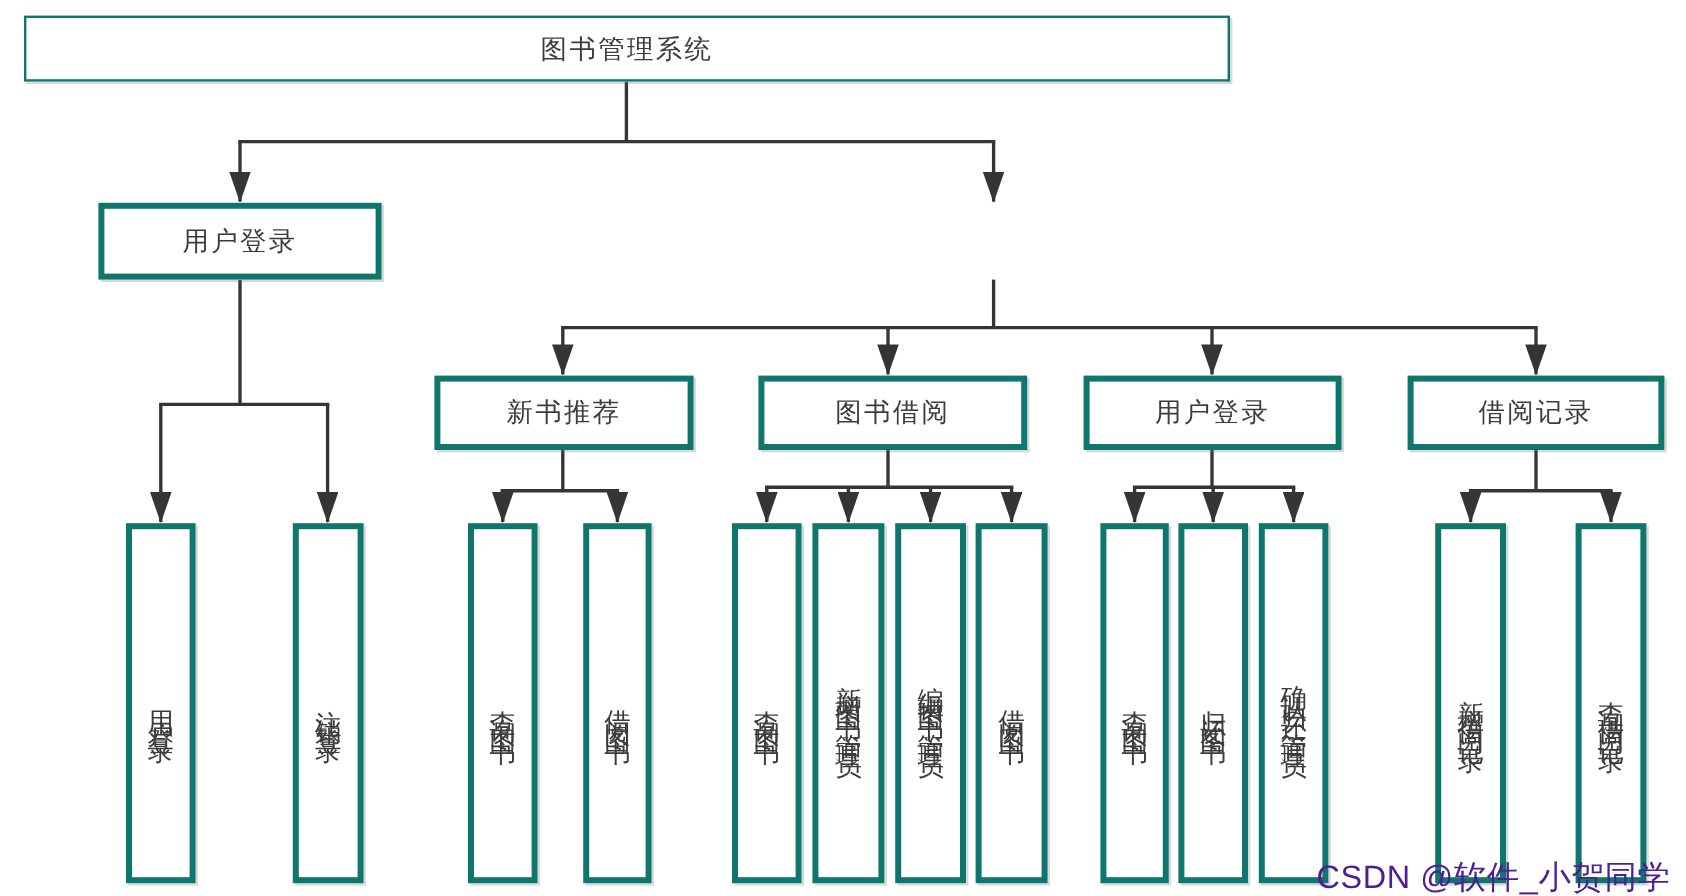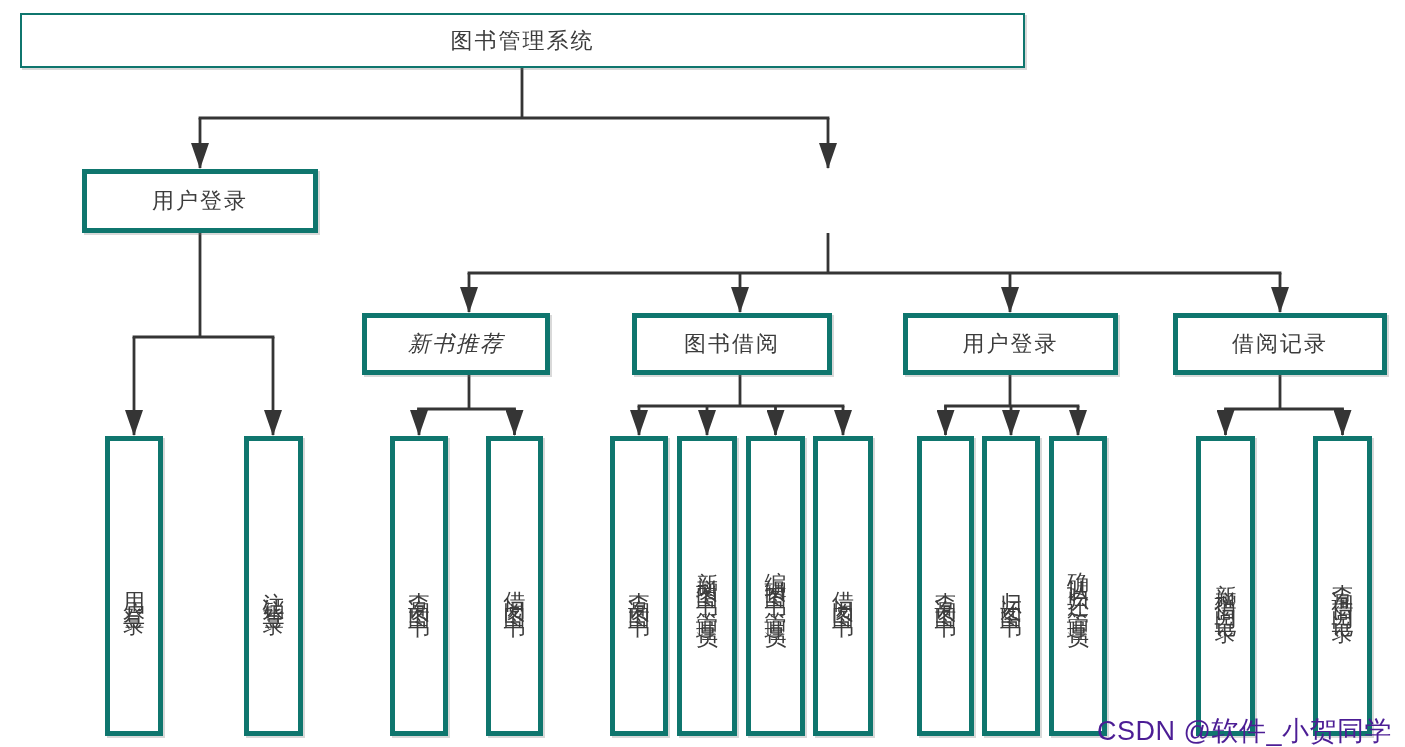--- a/index.html
+++ b/index.html
@@ -110,24 +110,24 @@
   </svg>
 
   <div class="node node-h node-root" style="left:20px; top:13px; width:1005px; height:55px;">
     <span class="label">图书管理系统</span>
   </div>
 
   <div class="node node-h" style="left:82px; top:169px; width:236px; height:64px;">
     <span class="label">用户登录</span>
   </div>
 
-  <div class="node node-h" style="left:362px; top:313px; width:188px; height:62px;font-style:italic;">
+  <div class="node node-h" style="left:362px; top:313px; width:216px; height:62px;">
     <span class="label">新书推荐</span>
   </div>
-  <div class="node node-h" style="left:632px; top:313px; width:200px; height:62px;">
+  <div class="node node-h" style="left:632px; top:313px; width:224px; height:62px;">
     <span class="label">图书借阅</span>
   </div>
   <div class="node node-h" style="left:903px; top:313px; width:215px; height:62px;">
     <span class="label">用户登录</span>
   </div>
   <div class="node node-h" style="left:1173px; top:313px; width:214px; height:62px;">
     <span class="label">借阅记录</span>
   </div>
 
   <div class="node node-v" style="left:105px; top:436px; width:58px; height:300px;">

